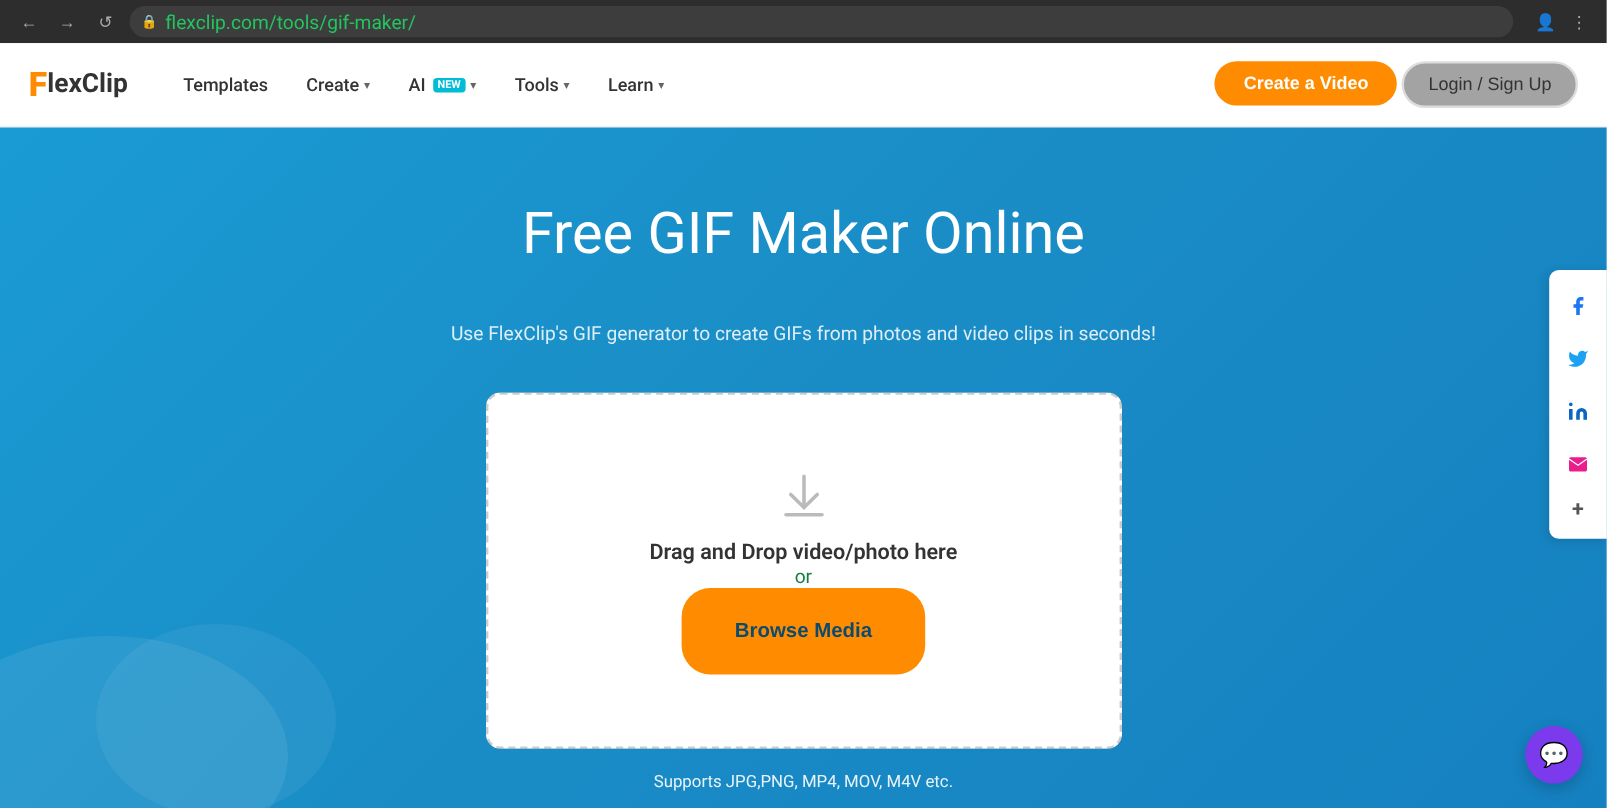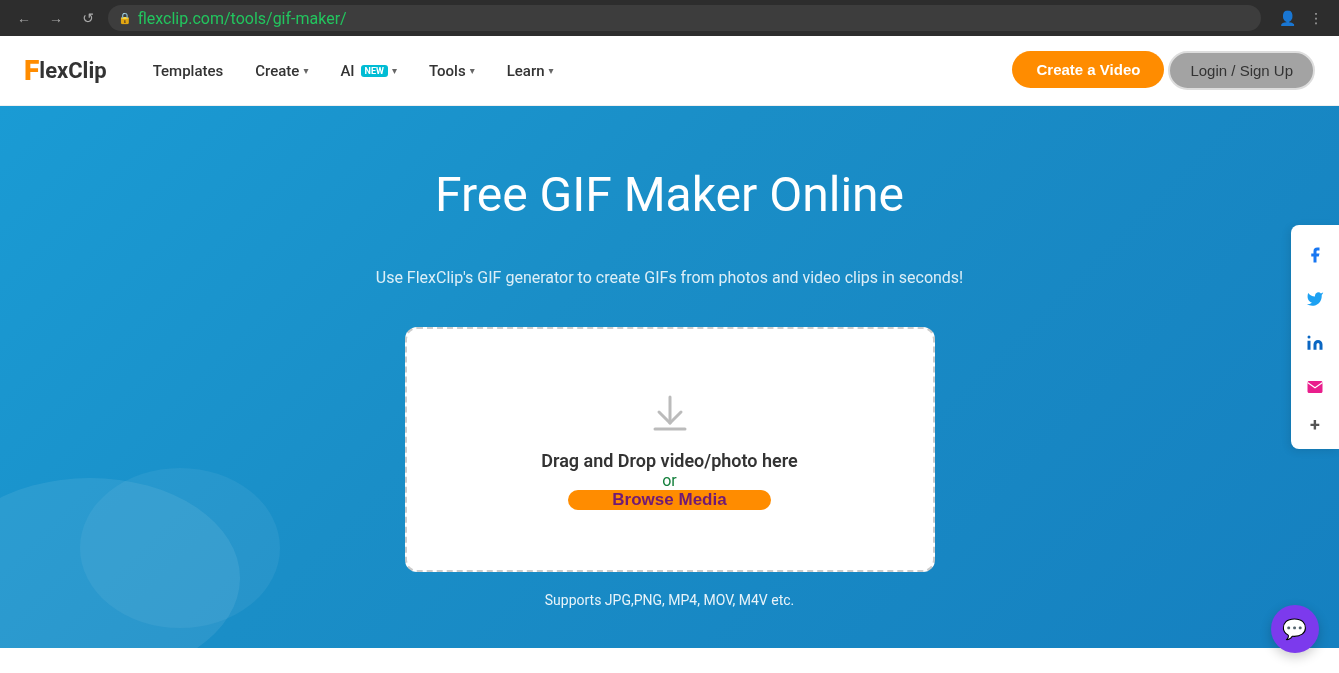--- a/index.html
+++ b/index.html
@@ -192,24 +192,24 @@
       font-size: 18px;
       font-weight: 600;
       text-align: center;
     }
     .upload-or {
       color: #15803d;
       font-size: 16px;
     }
     .btn-browse {
       background: #ff8c00;
-      color: #701a75;
+      color: #0c4a6e;
       border: none;
       border-radius: 24px;
-      padding: 0 44px;
+      padding: 26px 44px;
       font-size: 17px;
       font-weight: 700;
       cursor: pointer;
     }
 
     .hero-supports {
       color: rgba(255,255,255,0.9);
       font-size: 14px;
       margin-top: 20px;
       position: relative;

